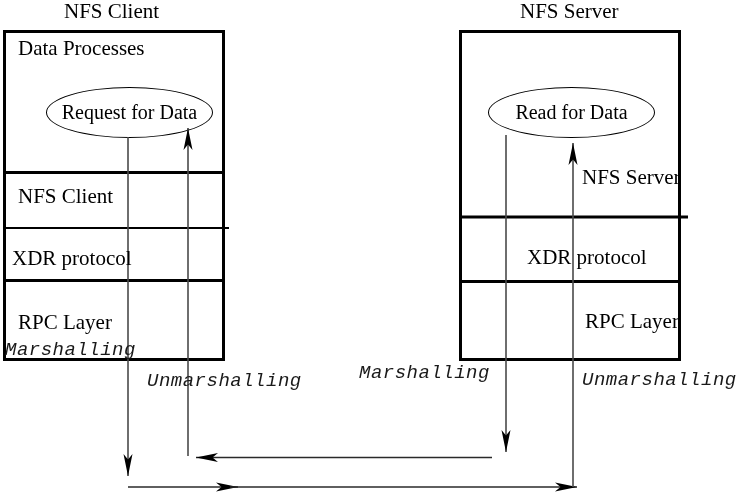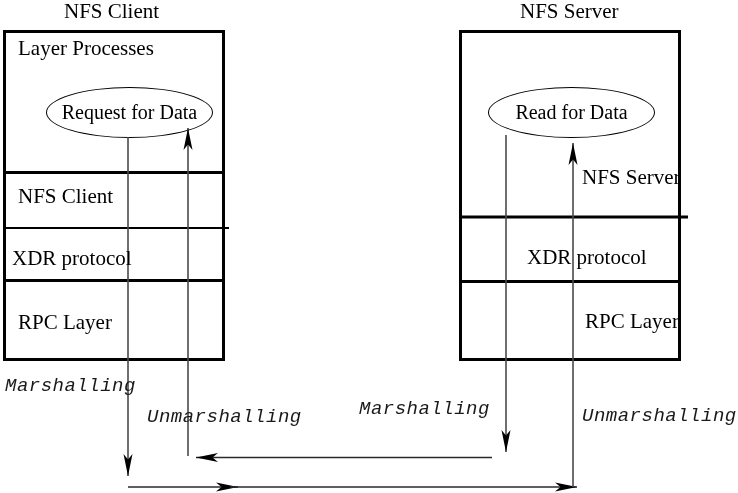--- a/index.html
+++ b/index.html
@@ -25,21 +25,20 @@
   }
   .mono{
     position:absolute;
     font-family:"Liberation Mono", monospace;
     font-style:italic;
     font-size:19px;
     line-height:20px;
     letter-spacing:0.5px;
     color:#1a1a1a;
     white-space:nowrap;
-    margin-top:36px;
   }
   .ellipse{
     position:absolute;
     border:1.6px solid #000;
     border-radius:50%;
     box-sizing:border-box;
     display:flex;
     align-items:center;
     justify-content:center;
     font-size:20px;
@@ -94,21 +93,21 @@
 
     <line x1="573" y1="487" x2="573" y2="143" stroke="#4a4a4a" stroke-width="1.6" marker-end="url(#ah)"></line>
 
     <line x1="506" y1="135" x2="506" y2="452" stroke="#4a4a4a" stroke-width="1.6" marker-end="url(#ah)"></line>
 
     <line x1="492" y1="457.5" x2="196" y2="457.5" stroke="#2a2a2a" stroke-width="1.6" marker-end="url(#ah)"></line>
 
     <line x1="188" y1="456" x2="188" y2="128" stroke="#4a4a4a" stroke-width="1.6" marker-end="url(#ah)"></line>
   </svg>
 
-  <div class="label" style="left:18px; top:37px;">Layer Processes</div>
+  <div class="label" style="left:18px; top:37px;">Data Processes</div>
   <div class="label" style="left:18px; top:185px;">NFS Client</div>
   <div class="label" style="left:12px; top:247px;">XDR protocol</div>
   <div class="label" style="left:18px; top:311px;">RPC Layer</div>
 
   <div class="label" style="left:582px; top:166px;">NFS Server</div>
   <div class="label" style="left:527px; top:246px;">XDR protocol</div>
   <div class="label" style="left:585px; top:310px;">RPC Layer</div>
 
   <div class="mono" style="left:5px; top:340px;">Marshalling</div>
   <div class="mono" style="left:147px; top:371px;">Unmarshalling</div>

